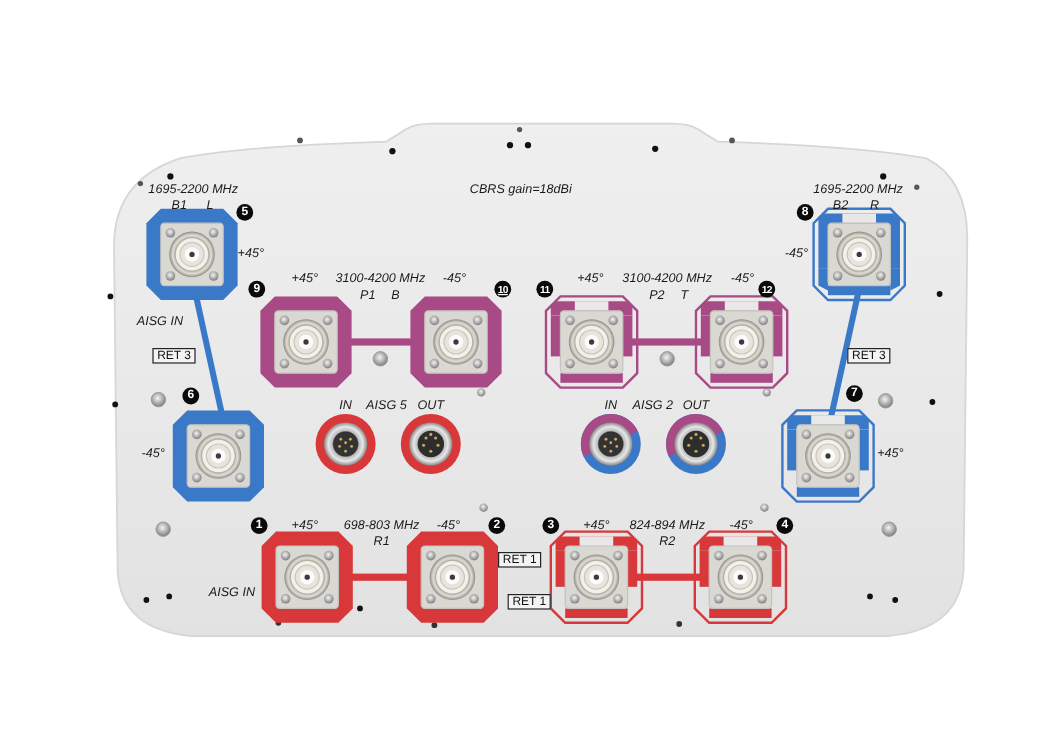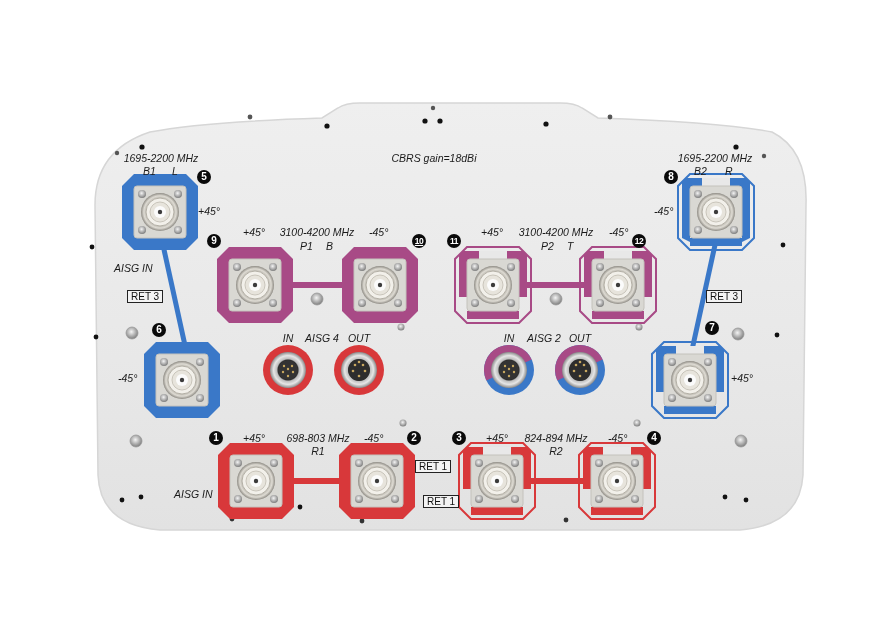--- a/index.html
+++ b/index.html
@@ -291,21 +291,21 @@
 
   <span class="badge two" style="left:454px;top:241px;">11</span>
   <span class="lbl" style="left:481px;top:227px;">+45°</span>
   <span class="lbl c" style="left:556px;top:227px;">3100-4200 MHz</span>
   <span class="lbl" style="left:541px;top:241px;">P2</span>
   <span class="lbl" style="left:567px;top:241px;">T</span>
   <span class="lbl" style="left:609px;top:227px;">-45°</span>
   <span class="badge two" style="left:639px;top:241px;">12</span>
 
   <span class="lbl c" style="left:288px;top:333px;">IN</span>
-  <span class="lbl c" style="left:322px;top:333px;">AISG 4</span>
+  <span class="lbl c" style="left:322px;top:333px;">AISG 5</span>
   <span class="lbl c" style="left:359px;top:333px;">OUT</span>
   <div style="position:absolute;left:263px;top:345px;width:50px;height:50px;border-radius:50%;"></div>
   <div style="position:absolute;left:334px;top:345px;width:50px;height:50px;border-radius:50%;"></div>
 
   <span class="lbl c" style="left:509px;top:333px;">IN</span>
   <span class="lbl c" style="left:544px;top:333px;">AISG 2</span>
   <span class="lbl c" style="left:580px;top:333px;">OUT</span>
   <div style="position:absolute;left:484px;top:345px;width:50px;height:50px;border-radius:50%;"></div>
   <div style="position:absolute;left:555px;top:345px;width:50px;height:50px;border-radius:50%;"></div>
 

